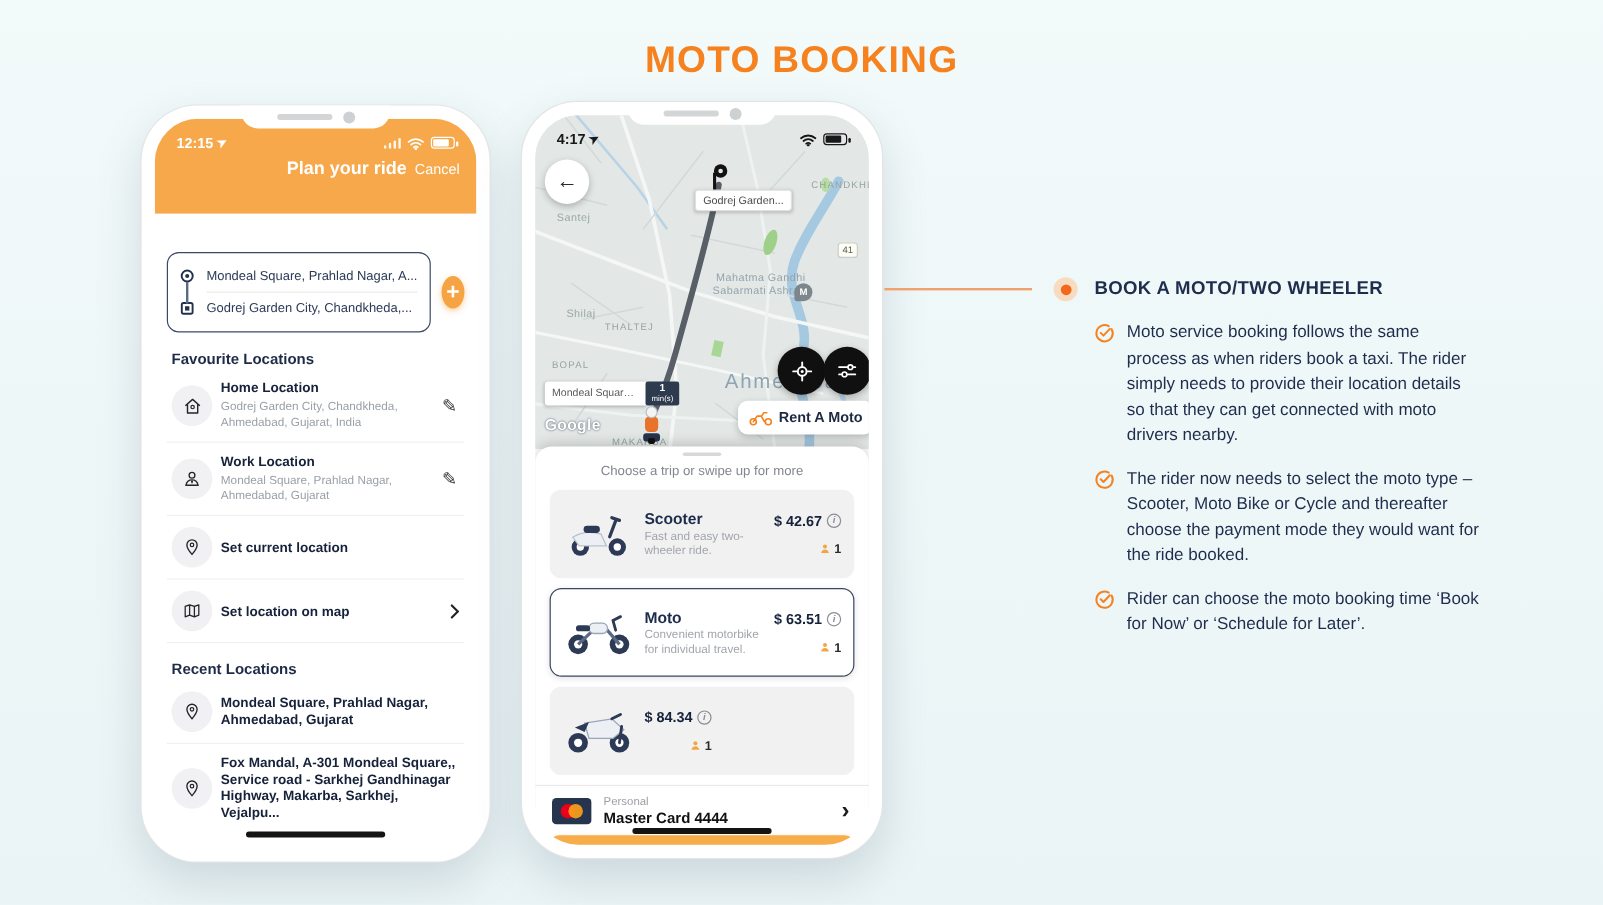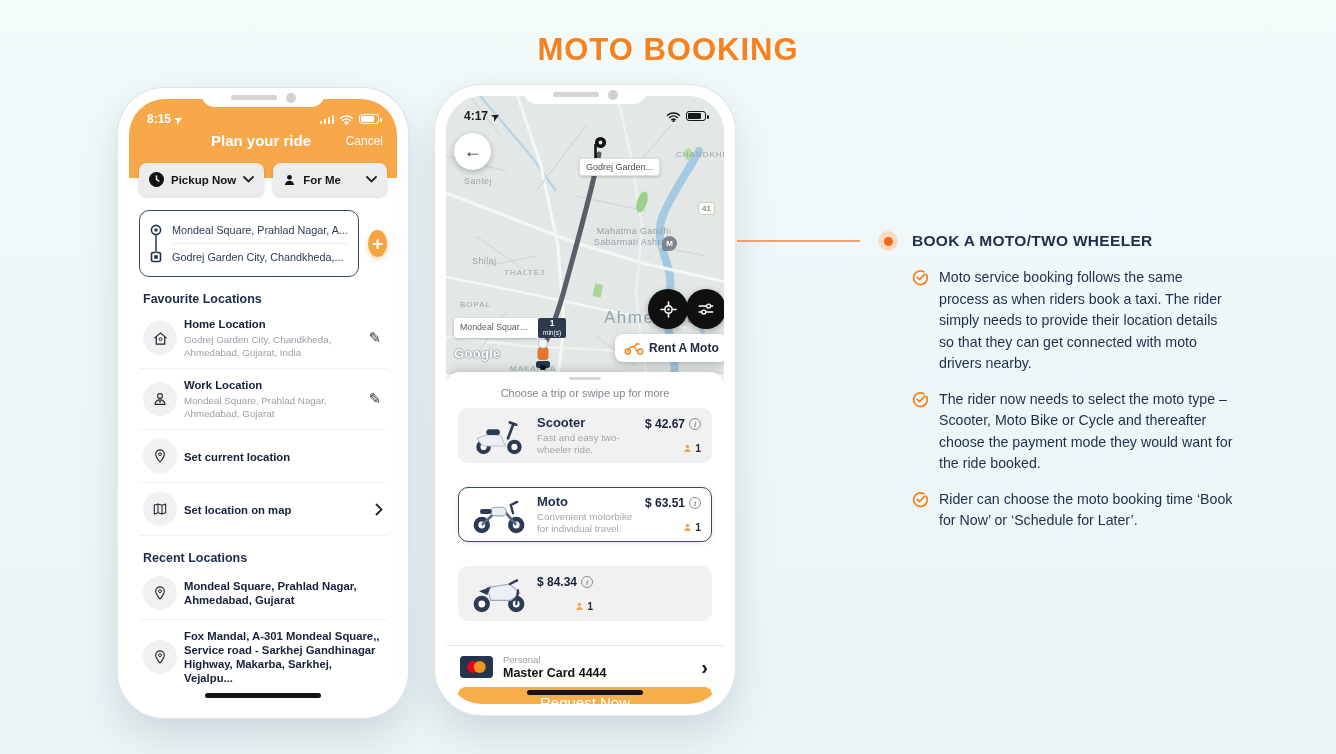--- a/index.html
+++ b/index.html
@@ -34,21 +34,21 @@
   .batt { position:relative; width:20px; height:10px; border:1.5px solid currentColor; border-radius:3px; }
   .batt::before { content:""; position:absolute; left:1px; top:1px; bottom:1px; width:13px; background:currentColor; border-radius:1px; }
   .batt::after { content:""; position:absolute; right:-4px; top:2.5px; width:2px; height:4px; background:currentColor; border-radius:1px; }
 
   
   #phone1 { left:118px; top:88px; width:290px; height:630px; }
   .p1-header { position:absolute; top:0; left:0; right:0; height:79px; background:#f6a84a; }
   .p1-sbar { color:#fff; }
   .p1-titlerow { position:absolute; top:33px; left:0; right:0; display:flex; align-items:center; padding:0 14px; z-index:5; }
   .p1-titlerow .sp { width:40px; }
-  .p1-title { flex:1; text-align:center; color:#fff; font-size:15px; font-weight:bold; }
+  .p1-title { flex:1; text-align:right; color:#fff; font-size:15px; font-weight:bold; }
   .p1-cancel { width:44px; text-align:right; color:#fff; font-size:12px; cursor:pointer; }
   .pills { position:absolute; top:64px; left:10px; right:10px; display:flex; gap:9px; z-index:10; }
   .pill { flex:1; height:33px; background:#ececee; border-radius:8px; display:flex; align-items:center;
     gap:7px; padding:0 10px; box-shadow:0 1px 3px rgba(0,0,0,.18); cursor:pointer; }
   .pill-label { font-size:11.5px; font-weight:bold; color:#141414; white-space:nowrap; }
   .pill .chev { margin-left:auto; }
   .p1-body { position:absolute; top:97px; left:0; right:0; bottom:0; padding:14px 10px 0; }
   .route-row { display:flex; align-items:center; gap:9px; }
   .route-box { flex:1; border:1.4px solid #3a4a66; border-radius:10px; padding:6px 10px; position:relative; background:#fff; }
   .route-line { position:absolute; left:15px; top:24px; height:18px; width:1.5px; background:#5b6b85; }
@@ -105,21 +105,21 @@
     box-shadow:0 2px 6px rgba(0,0,0,.22); display:flex; align-items:center; gap:5px; padding:0 9px;
     z-index:10; cursor:pointer; }
   .rent-pill span { font-size:12px; font-weight:bold; color:#1d2940; white-space:nowrap; }
 
   .sheet { position:absolute; top:276px; left:0; right:0; bottom:0; background:#fff;
     border-radius:14px 14px 0 0; box-shadow:0 -3px 10px rgba(0,0,0,.14); padding:3px 12px 0; z-index:20; }
   .drag-handle { width:32px; height:3px; border-radius:2px; background:#d8d8d8; margin:2px auto 0; }
   .sheet-hint { text-align:center; font-size:11px; color:#82868e; margin-top:7px; }
   .rides { margin-top:9px; }
   .ride { display:flex; align-items:center; gap:8px; background:#f1f1f2; border-radius:10px;
-    padding:5px 10px; height:55px; margin-bottom:24px; border:1.5px solid transparent; cursor:pointer; }
+    padding:5px 10px; height:74px; margin-bottom:8px; border:1.5px solid transparent; cursor:pointer; }
   .ride.selected { background:#fff; border-color:#39485f; box-shadow:0 1px 5px rgba(0,0,0,.10); }
   .ride-img { flex:0 0 60px; display:flex; align-items:center; justify-content:center; }
   .ride-main { flex:1; min-width:0; }
   .ride-name { font-size:13px; font-weight:bold; color:#1d2c4a; }
   .ride-desc { font-size:9.8px; color:#a2a6ad; line-height:12px; margin-top:2px; max-width:112px; }
   .ride-right { text-align:right; display:flex; flex-direction:column; align-items:flex-end; gap:11px; }
   .ride-price { font-size:12px; font-weight:bold; color:#16213a; display:flex; align-items:center; gap:4px; }
   .info-ic { width:12px; height:12px; border:1px solid #8a8d93; border-radius:50%; color:#8a8d93;
     font-size:8px; font-style:italic; display:flex; align-items:center; justify-content:center; font-weight:bold; }
   .ride-seats { display:flex; align-items:center; gap:3px; font-size:10.5px; font-weight:bold; color:#2c2c2c; }
@@ -149,21 +149,21 @@
 <div class="stage">
 
   <div class="page-title">MOTO BOOKING</div>
 
   <div class="phone" id="phone1">
     <div class="screen">
       <div class="p1-header"></div>
 
       <div class="sbar p1-sbar">
         <span class="time">
-            <span>8:15</span>
+            <span>12:15</span>
             <span class="nav-arrow">➤</span>
           </span>
         <span class="sbar-icons">
           <span class="sig">
               <i style="height:3px"></i>
               <i style="height:5px"></i>
               <i style="height:7px"></i>
               <i style="height:9px"></i>
             </span>
           <svg width="15" height="11" viewBox="0 0 15 11">
@@ -173,42 +173,20 @@
           <span class="batt"></span>
         </span>
       </div>
 
       <div class="p1-titlerow">
         <span class="sp"></span>
         <span class="p1-title">Plan your ride</span>
         <span class="p1-cancel">Cancel</span>
       </div>
 
-      <div class="pills">
-        <div class="pill">
-          <svg width="15" height="15" viewBox="0 0 16 16">
-              <circle cx="8" cy="8" r="8" fill="#121212"></circle>
-              <path d="M8 4.3V8l2.7 1.6" stroke="#fff" stroke-width="1.5" fill="none" stroke-linecap="round"></path>
-            </svg>
-          <span class="pill-label">Pickup Now</span>
-          <svg class="chev" width="11" height="7" viewBox="0 0 11 7">
-              <path d="M1 1l4.5 4.5L10 1" fill="none" stroke="#222" stroke-width="1.8" stroke-linecap="round"></path>
-            </svg>
-        </div>
-        <div class="pill">
-          <svg width="13" height="14" viewBox="0 0 24 24">
-              <circle cx="12" cy="7" r="4.4" fill="#121212"></circle>
-              <path d="M3.5 21c.6-5 4-7.8 8.5-7.8s7.9 2.8 8.5 7.8z" fill="#121212"></path>
-            </svg>
-          <span class="pill-label">For Me</span>
-          <svg class="chev" width="11" height="7" viewBox="0 0 11 7">
-              <path d="M1 1l4.5 4.5L10 1" fill="none" stroke="#222" stroke-width="1.8" stroke-linecap="round"></path>
-            </svg>
-        </div>
-      </div>
 
       <div class="p1-body">
         <div class="route-row">
           <div class="route-box">
             <div class="route-line"></div>
             <div class="route-item">
               <svg width="12" height="12" viewBox="0 0 12 12">
                   <circle cx="6" cy="6" r="4.6" fill="none" stroke="#22314e" stroke-width="1.6"></circle>
                   <circle cx="6" cy="6" r="1.7" fill="#22314e"></circle>
                 </svg>

